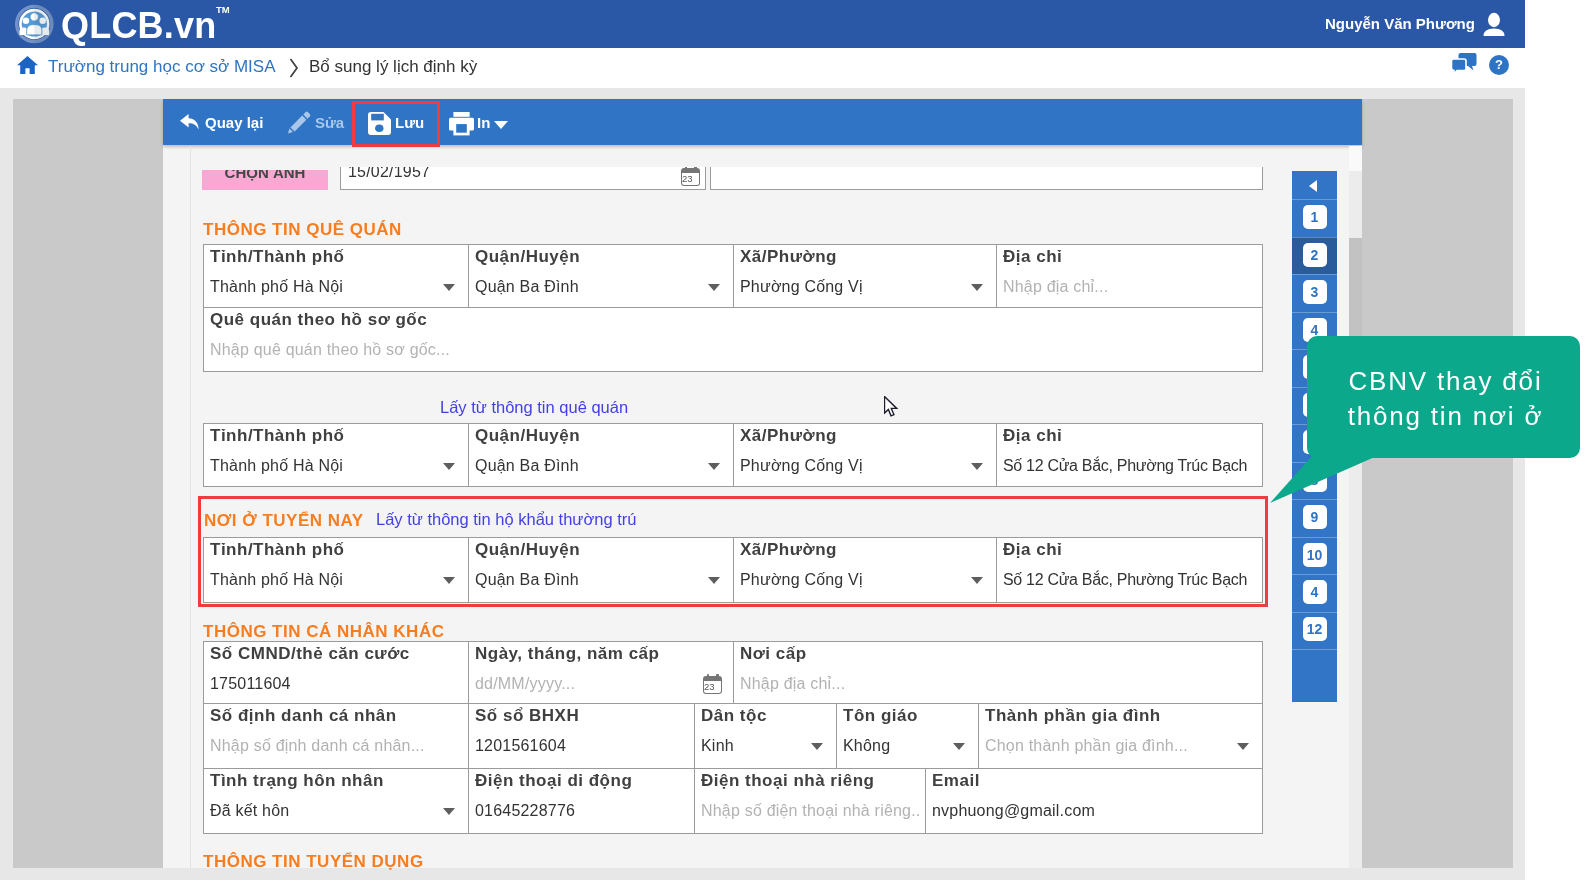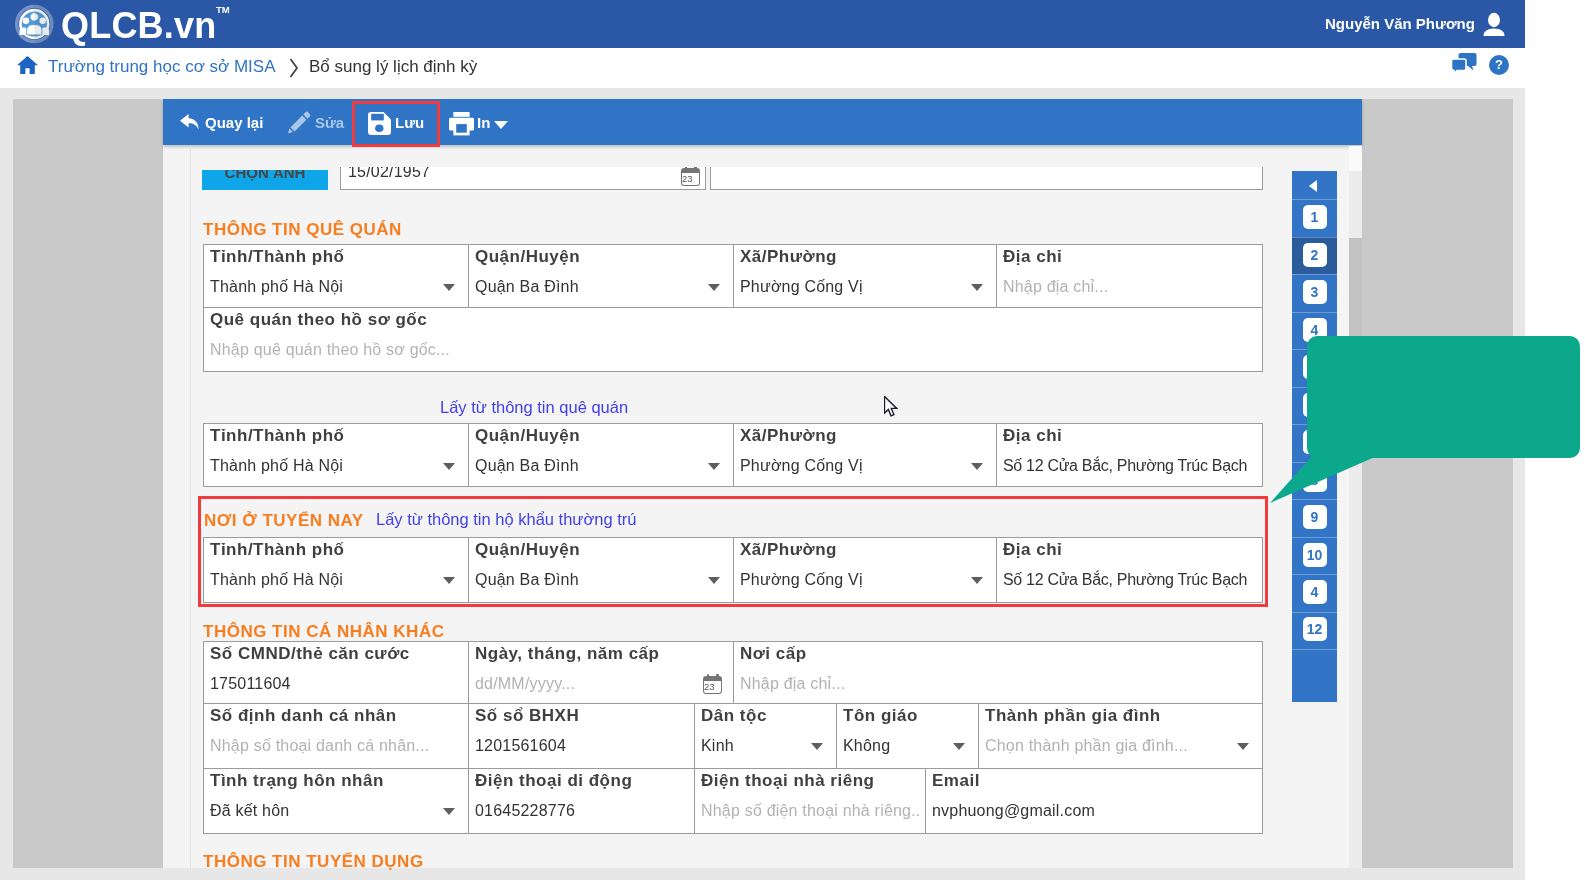--- a/index.html
+++ b/index.html
@@ -123,21 +123,21 @@
   </g>
   <rect x="7.2" y="12.1" width="10.6" height="8.6" fill="#3074C6"></rect>
 </svg>
 <div class="abs tbtxt" style="left:477px;top:114px;">In</div>
 <svg class="abs" style="left:494px;top:121px;" width="14" height="8" viewBox="0 0 14 8">
   <polygon points="0,0 14,0 7,8" fill="#fff"></polygon>
 </svg>
 
 <div class="abs" style="left:190px;top:146px;width:1px;height:722px;background:#E2E2E2;"></div>
 <div class="abs" style="left:163px;top:167px;width:1174px;height:23px;overflow:hidden;">
-  <div class="abs" style="left:39px;top:2.5px;width:126px;height:20.5px;background:#0ea5e9;overflow:hidden;text-align:center;">
+  <div class="abs" style="left:39px;top:2.5px;width:126px;height:20.5px;background:#f9a8d4;overflow:hidden;text-align:center;">
         <div style="margin-top:-5px;font-size:15px;font-weight:bold;color:#464646;line-height:16px;">CHỌN ẢNH</div>
       </div>
   <div class="abs" style="left:177px;top:0;width:366px;height:23px;background:#fff;border:1px solid #9B9B9B;border-top:none;"></div>
   <div class="abs val" style="left:185px;top:-5px;line-height:20px;">15/02/1957</div>
   <div class="abs calwrap" style="left:518px;top:-1px;">
         <div class="cal">
           <span>23</span>
         </div>
       </div>
   <div class="abs" style="left:547px;top:0;width:553px;height:23px;background:#fff;border:1px solid #9B9B9B;border-top:none;"></div>
@@ -205,21 +205,21 @@
 <div class="abs calwrap" style="left:703px;top:674px;">
       <div class="cal">
         <span>23</span>
       </div>
     </div>
 <div class="abs" style="left:733px;top:641px;width:1px;height:62px;background:#9B9B9B;"></div>
 <div class="abs lbl" style="left:740px;top:644px;">Nơi cấp</div>
 <div class="abs ph" style="left:740px;top:675px;">Nhập địa chỉ...</div>
 <div class="abs" style="left:203px;top:703px;width:1060px;height:1px;background:#9B9B9B;"></div>
 <div class="abs lbl" style="left:210px;top:706px;">Số định danh cá nhân</div>
-<div class="abs ph" style="left:210px;top:737px;">Nhập số thoại danh cá nhân...</div>
+<div class="abs ph" style="left:210px;top:737px;">Nhập số định danh cá nhân...</div>
 <div class="abs" style="left:468px;top:703px;width:1px;height:65px;background:#9B9B9B;"></div>
 <div class="abs lbl" style="left:475px;top:706px;">Số sổ BHXH</div>
 <div class="abs val" style="left:475px;top:737px;">1201561604</div>
 <div class="abs" style="left:694px;top:703px;width:1px;height:65px;background:#9B9B9B;"></div>
 <div class="abs lbl" style="left:701px;top:706px;">Dân tộc</div>
 <div class="abs val" style="left:701px;top:737px;">Kinh</div>
 <div class="abs tri" style="left:811px;top:742.5px;"></div>
 <div class="abs" style="left:836px;top:703px;width:1px;height:65px;background:#9B9B9B;"></div>
 <div class="abs lbl" style="left:843px;top:706px;">Tôn giáo</div>
 <div class="abs val" style="left:843px;top:737px;">Không</div>
@@ -277,18 +277,19 @@
 <div class="abs" style="left:1349px;top:146px;width:13px;height:25px;background:#FAFAFA;"></div>
 <div class="abs" style="left:1349px;top:171px;width:13px;height:697px;background:#ECECEC;"></div>
 <div class="abs" style="left:1349px;top:238px;width:13px;height:102px;background:#C2C2C2;"></div>
 
 <div class="abs redbox" style="left:352px;top:101px;width:88px;height:46px;"></div>
 <div class="abs redbox" style="left:198px;top:496px;width:1070px;height:111px;"></div>
 <svg class="abs" style="left:1265px;top:450px;" width="120" height="60" viewBox="0 0 120 60">
   <polygon points="47,6 112,6 5,53" fill="#0CA88C"></polygon>
 </svg>
 <div class="abs" style="left:1307px;top:336px;width:273px;height:122px;background:#0CA88C;border-radius:10px;"></div>
+<div class="abs" style="left:1309px;top:363.5px;width:273px;text-align:center;color:#fff;font-size:26px;line-height:35px;letter-spacing:1.8px;">CBNV thay đổi<br>thông tin nơi ở</div>
 
 <svg class="abs" style="left:883.5px;top:396px;" width="15" height="22" viewBox="0 0 15 22">
   <path d="M0.5 0.5 L0.5 17 L4.4 13.4 L7 19.8 L9.9 18.6 L7.3 12.4 L12.7 12.4 Z" fill="#fff" stroke="#1c1c2e" stroke-width="1.4"></path>
 </svg>
 
 </div>
 
 </body></html>

